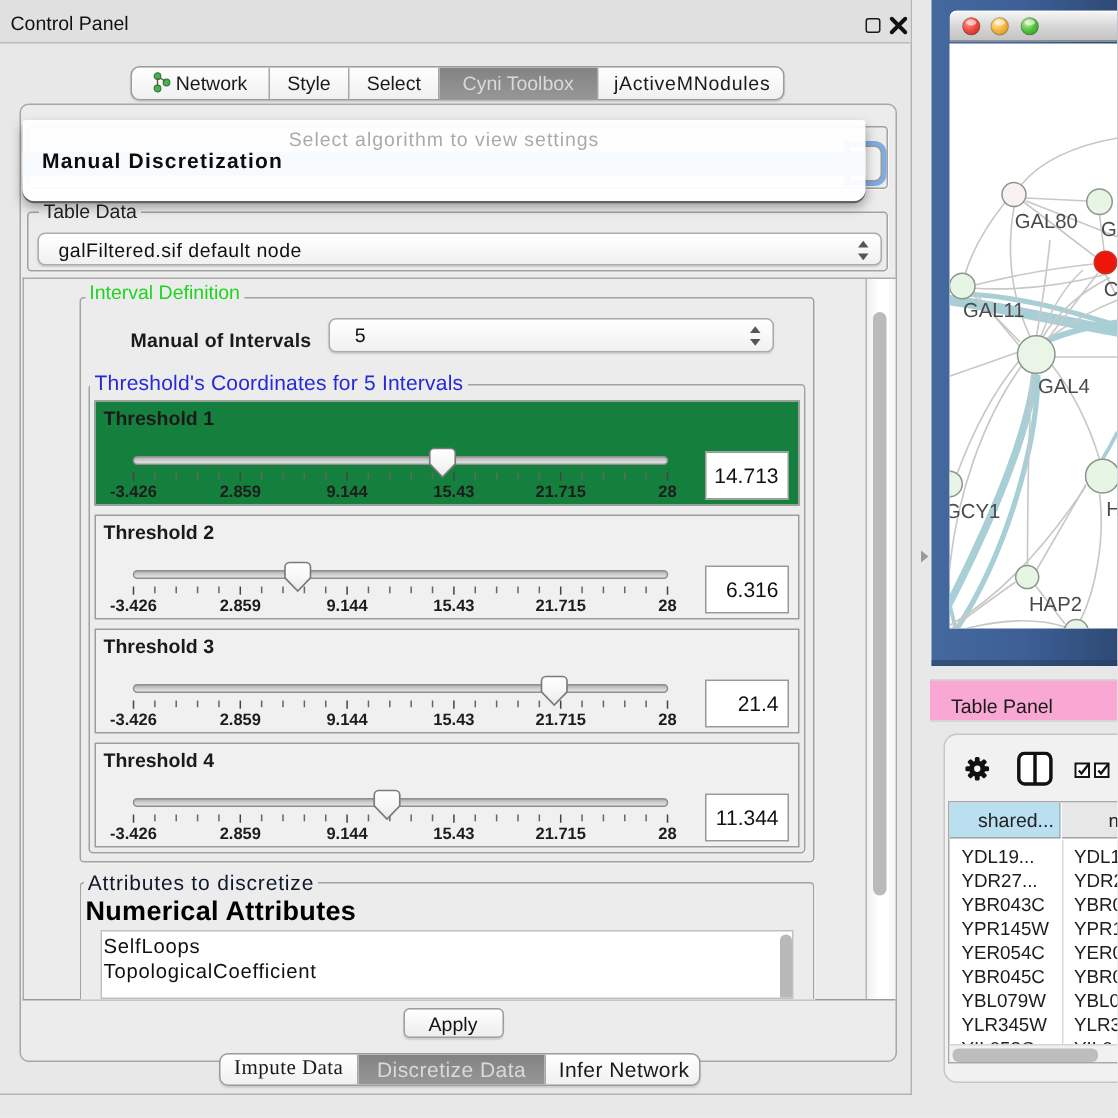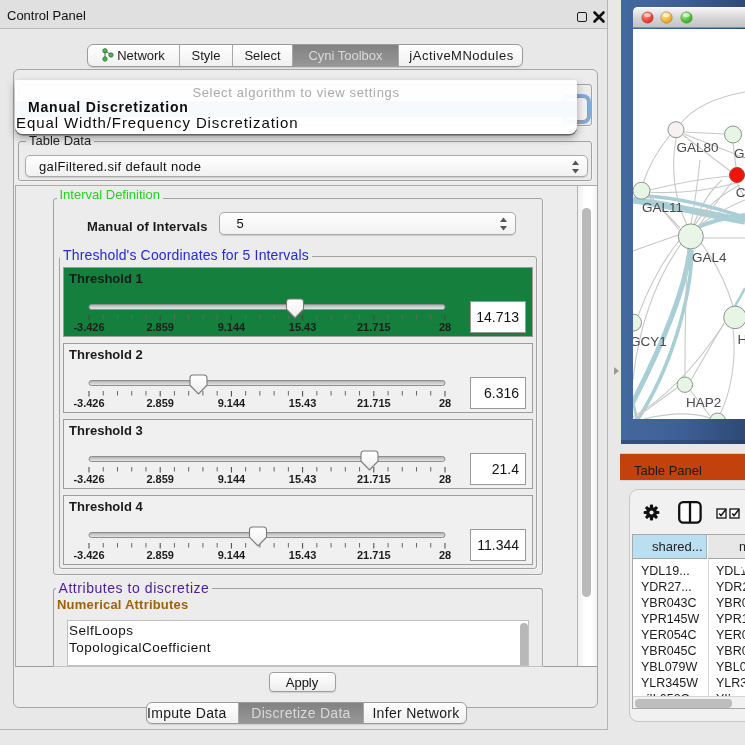--- a/index.html
+++ b/index.html
@@ -145,40 +145,39 @@
         <text x="96.20" y="63" text-anchor="middle" font-size="11" font-weight="600" fill="#1c1c1c" font-family="Liberation Sans, sans-serif">2.859</text>
         <text x="167.40" y="63" text-anchor="middle" font-size="11" font-weight="600" fill="#1c1c1c" font-family="Liberation Sans, sans-serif">9.144</text>
         <text x="238.60" y="63" text-anchor="middle" font-size="11" font-weight="600" fill="#1c1c1c" font-family="Liberation Sans, sans-serif">15.43</text>
         <text x="309.80" y="63" text-anchor="middle" font-size="11" font-weight="600" fill="#1c1c1c" font-family="Liberation Sans, sans-serif">21.715</text>
         <text x="381.00" y="63" text-anchor="middle" font-size="11" font-weight="600" fill="#1c1c1c" font-family="Liberation Sans, sans-serif">28</text>
         <path d="M188.50,31.0 h11 a3,3 0 0 1 3,3 v7.2 L194.00,50.0 L185.50,41.2 v-7.2 a3,3 0 0 1 3,-3 z" fill="url(#th)" stroke="#7a7a7a" stroke-width="1.1"></path>
       </svg>
       <div style="position:absolute;left:406px;top:33px;width:56px;height:32px;background:#fff;border:1px solid #989898;box-sizing:border-box;font-size:14px;color:#111;text-align:right;line-height:30px;padding-right:6px;">11.344</div>
     </div>
 <div class="grp" style="left:52.5px;top:587.5px;width:490px;height:78px;border-bottom:none;border-radius:3px 3px 0 0;"></div>
-<div class="glab" style="left:55.5px;top:581.5px;font-size:14px;letter-spacing:0.55px;color:#4c1d95;">Attributes to discretize</div>
-<div style="position:absolute;left:57px;top:596.5px;font-size:13px;letter-spacing:0.2px;font-weight:bold;color:#a16207;">Numerical Attributes</div>
+<div class="glab" style="left:55.5px;top:581.5px;font-size:14px;letter-spacing:0.55px;color:#0f172a;">Attributes to discretize</div>
+<div style="position:absolute;left:57px;top:596.5px;font-size:18px;letter-spacing:0.2px;font-weight:bold;color:#000000;">Numerical Attributes</div>
 <div style="position:absolute;left:66.5px;top:620px;width:462.5px;height:46px;background:#fff;border:1px solid #c0c0c0;overflow:hidden;">
 <div style="position:absolute;left:1.5px;top:2px;font-size:13.5px;letter-spacing:0.5px;color:#111;">SelfLoops</div>
 <div style="position:absolute;left:1.5px;top:19px;font-size:13.5px;letter-spacing:0.5px;color:#111;">TopologicalCoefficient</div>
 <div style="position:absolute;left:1.5px;top:36px;font-size:13.5px;letter-spacing:0.5px;color:#0c4a6e;margin-top:37px;">BetweennessCentrality</div>
 <div style="position:absolute;left:452px;top:1.5px;width:8.5px;height:60px;background:#b8b8b8;border-radius:4px;"></div>
 </div>
 <div style="position:absolute;left:268.5px;top:671.5px;width:67px;height:20px;background:linear-gradient(#ffffff,#ededed);border:1px solid #9e9e9e;border-radius:4px;font-size:13px;color:#111;text-align:center;line-height:20px;box-shadow:0 1px 1px rgba(0,0,0,0.12);">Apply</div>
 <div style="position:absolute;left:146px;top:702px;width:321px;height:22px;border:1px solid #9b9b9b;border-radius:6px;overflow:hidden;background:linear-gradient(#ffffff,#f0f0f0);box-shadow:0 1px 1px rgba(0,0,0,0.12);">
-<div style="position:absolute;left:0px;top:0;width:91px;height:32px;font-size:13px;line-height:20px;color:#1a1a1a;font-size:14px;letter-spacing:0.3px;">Impute Data</div>
+<div style="position:absolute;left:0px;top:0;width:91px;height:32px;text-align:center;font-size:13px;line-height:20px;color:#1a1a1a;font-size:14px;letter-spacing:0.3px;font-family:Liberation Serif, serif;">Impute Data</div>
 <div style="position:absolute;left:91px;top:0;width:125px;height:20px;text-align:center;font-size:13px;line-height:20px;background:linear-gradient(#828282,#979797);color:#d9d9d9;border-left:1px solid #a8a8a8;font-size:14px;letter-spacing:0.3px;">Discretize Data</div>
 <div style="position:absolute;left:216px;top:0;width:105px;height:20px;text-align:center;font-size:13px;line-height:20px;color:#1a1a1a;border-left:1px solid #a8a8a8;font-size:14px;letter-spacing:0.3px;">Infer Network</div>
 </div>
 </div>
 <div style="position:absolute;left:15px;top:80px;width:562px;height:54px;background:rgba(255,255,255,0.94);border-radius:2px 2px 8px 8px;box-shadow:0 1.5px 0 rgba(95,95,95,0.95),0 4px 8px rgba(0,0,0,0.35);">
 <div style="position:absolute;left:0;top:20.5px;width:100%;height:16px;background:#f7fafc;"></div>
 <div style="position:absolute;left:0;top:5px;width:100%;text-align:center;font-size:13px;letter-spacing:0.65px;color:#aaaaaa;">Select algorithm to view settings</div>
 <div style="position:absolute;left:1px;top:18.5px;font-size:14px;letter-spacing:0.8px;font-weight:bold;color:#0d0d0d;margin-left:12px;">Manual Discretization</div>
-<div style="position:absolute;left:1px;top:34px;font-size:15px;letter-spacing:0.9px;color:#0d0d0d;">Equal Width/Frequency Discretization</div>
 </div>
 <svg style="position:absolute;left:612px;top:366px;" width="8" height="10">
     <path d="M2,1 L7,5 L2,9 z" fill="#9a9a9a"></path>
   </svg>
 <div style="position:absolute;left:621px;top:0;width:124px;height:444px;background:linear-gradient(90deg,#44699f,#3d5f96 50%,#2e4a75);">
 <div style="position:absolute;left:12px;top:7px;width:112px;height:21px;border-radius:5px 0 0 0;background:linear-gradient(#f7f7f7,#d3d3d3 60%,#c3c3c3);border-bottom:1px solid #8e8e8e;box-shadow:inset 0 1px 0 #fff;">
 <svg width="13" height="13" style="position:absolute;left:8.0px;top:4px;">
         <circle cx="6.5" cy="6.5" r="5.8" fill="url(#redb)" stroke="rgba(0,0,0,0.25)" stroke-width="0.7"></circle>
         <ellipse cx="6.5" cy="4" rx="3.4" ry="2" fill="rgba(255,255,255,0.55)"></ellipse>
       </svg>
@@ -244,21 +243,21 @@
 <text x="735.8" y="197" font-size="13.5" fill="#4a4a4a" font-family="Liberation Sans, sans-serif">C</text>
 <text x="642" y="211.5" font-size="13.5" fill="#4a4a4a" font-family="Liberation Sans, sans-serif">GAL11</text>
 <text x="692" y="262" font-size="13.5" fill="#4a4a4a" font-family="Liberation Sans, sans-serif">GAL4</text>
 <text x="630" y="345.5" font-size="13.5" fill="#4a4a4a" font-family="Liberation Sans, sans-serif">GCY1</text>
 <text x="737.5" y="344" font-size="13.5" fill="#4a4a4a" font-family="Liberation Sans, sans-serif">H</text>
 <text x="686" y="407" font-size="13.5" fill="#4a4a4a" font-family="Liberation Sans, sans-serif">HAP2</text>
 </svg>
 </div>
 <div style="position:absolute;left:0;top:440px;width:124px;height:4px;background:#263c5e;opacity:0.55;"></div>
 </div>
-<div style="position:absolute;left:620px;top:453px;width:125px;height:28px;background:#c2410c;border-top:1px solid #cfcfcf;border-bottom:1px solid #d6d6d6;">
+<div style="position:absolute;left:620px;top:453px;width:125px;height:28px;background:#f9a8d4;border-top:1px solid #cfcfcf;border-bottom:1px solid #d6d6d6;">
 <div style="position:absolute;left:14px;top:9px;font-size:13px;color:#1a1a1a;">Table Panel</div>
 </div>
 <div style="position:absolute;left:629px;top:489px;width:130px;height:233px;background:#f1f1f1;border:1px solid #c6c6c6;border-radius:9px 9px 9px 9px;"></div>
 <svg style="position:absolute;left:643px;top:504px;" width="17" height="17" viewBox="0 0 17 17">
     <g fill="#111">
       <circle cx="8.5" cy="8.5" r="5.4"></circle>
       <rect x="6.9" y="0.6" width="3.2" height="4" rx="1" transform="rotate(0 8.5 8.5)"></rect>
       <rect x="6.9" y="0.6" width="3.2" height="4" rx="1" transform="rotate(45 8.5 8.5)"></rect>
       <rect x="6.9" y="0.6" width="3.2" height="4" rx="1" transform="rotate(90 8.5 8.5)"></rect>
       <rect x="6.9" y="0.6" width="3.2" height="4" rx="1" transform="rotate(135 8.5 8.5)"></rect>
@@ -277,21 +276,21 @@
     <rect x="1" y="2" width="9" height="9" fill="#fff" stroke="#111" stroke-width="1.3"></rect>
     <path d="M3.2,6.6 L5,8.6 L10,2.2" stroke="#111" stroke-width="1.5" fill="none"></path>
   </svg>
 <svg style="position:absolute;left:728.5px;top:506.5px;" width="12" height="12">
     <rect x="1" y="2" width="9" height="9" fill="#fff" stroke="#111" stroke-width="1.3"></rect>
     <path d="M3.2,6.6 L5,8.6 L10,2.2" stroke="#111" stroke-width="1.5" fill="none"></path>
   </svg>
 <div style="position:absolute;left:632px;top:533.5px;width:113px;height:175px;border:1px solid #a8a8a8;border-right:none;background:#fff;overflow:hidden;">
 <div style="position:absolute;left:0;top:0;width:74px;height:24px;background:#b9dff0;border-right:1px solid #9fb6c0;border-bottom:1px solid #a5a5a5;font-size:13px;color:#222;line-height:24px;padding-left:19px;">shared...</div>
 <div style="position:absolute;left:75px;top:0;width:38px;height:24px;background:#e7e7e7;border-bottom:1px solid #a5a5a5;font-size:12.5px;color:#222;padding-left:31px;line-height:24px;">na</div>
-<div style="position:absolute;left:0;top:25px;width:113px;height:136px;overflow:hidden;border-radius:19px;">
+<div style="position:absolute;left:0;top:25px;width:113px;height:136px;overflow:hidden;">
 <div style="position:absolute;left:8px;top:4.0px;font-size:12.5px;color:#1c1c1c;white-space:nowrap;">YDL19...</div>
 <div style="position:absolute;left:83px;top:4.0px;font-size:12.5px;color:#1c1c1c;white-space:nowrap;">YDL1</div>
 <div style="position:absolute;left:8px;top:20.1px;font-size:12.5px;color:#1c1c1c;white-space:nowrap;">YDR27...</div>
 <div style="position:absolute;left:83px;top:20.1px;font-size:12.5px;color:#1c1c1c;white-space:nowrap;">YDR2</div>
 <div style="position:absolute;left:8px;top:36.2px;font-size:12.5px;color:#1c1c1c;white-space:nowrap;">YBR043C</div>
 <div style="position:absolute;left:83px;top:36.2px;font-size:12.5px;color:#1c1c1c;white-space:nowrap;">YBR0</div>
 <div style="position:absolute;left:8px;top:52.3px;font-size:12.5px;color:#1c1c1c;white-space:nowrap;">YPR145W</div>
 <div style="position:absolute;left:83px;top:52.3px;font-size:12.5px;color:#1c1c1c;white-space:nowrap;">YPR1</div>
 <div style="position:absolute;left:8px;top:68.4px;font-size:12.5px;color:#1c1c1c;white-space:nowrap;">YER054C</div>
 <div style="position:absolute;left:83px;top:68.4px;font-size:12.5px;color:#1c1c1c;white-space:nowrap;">YER0</div>

